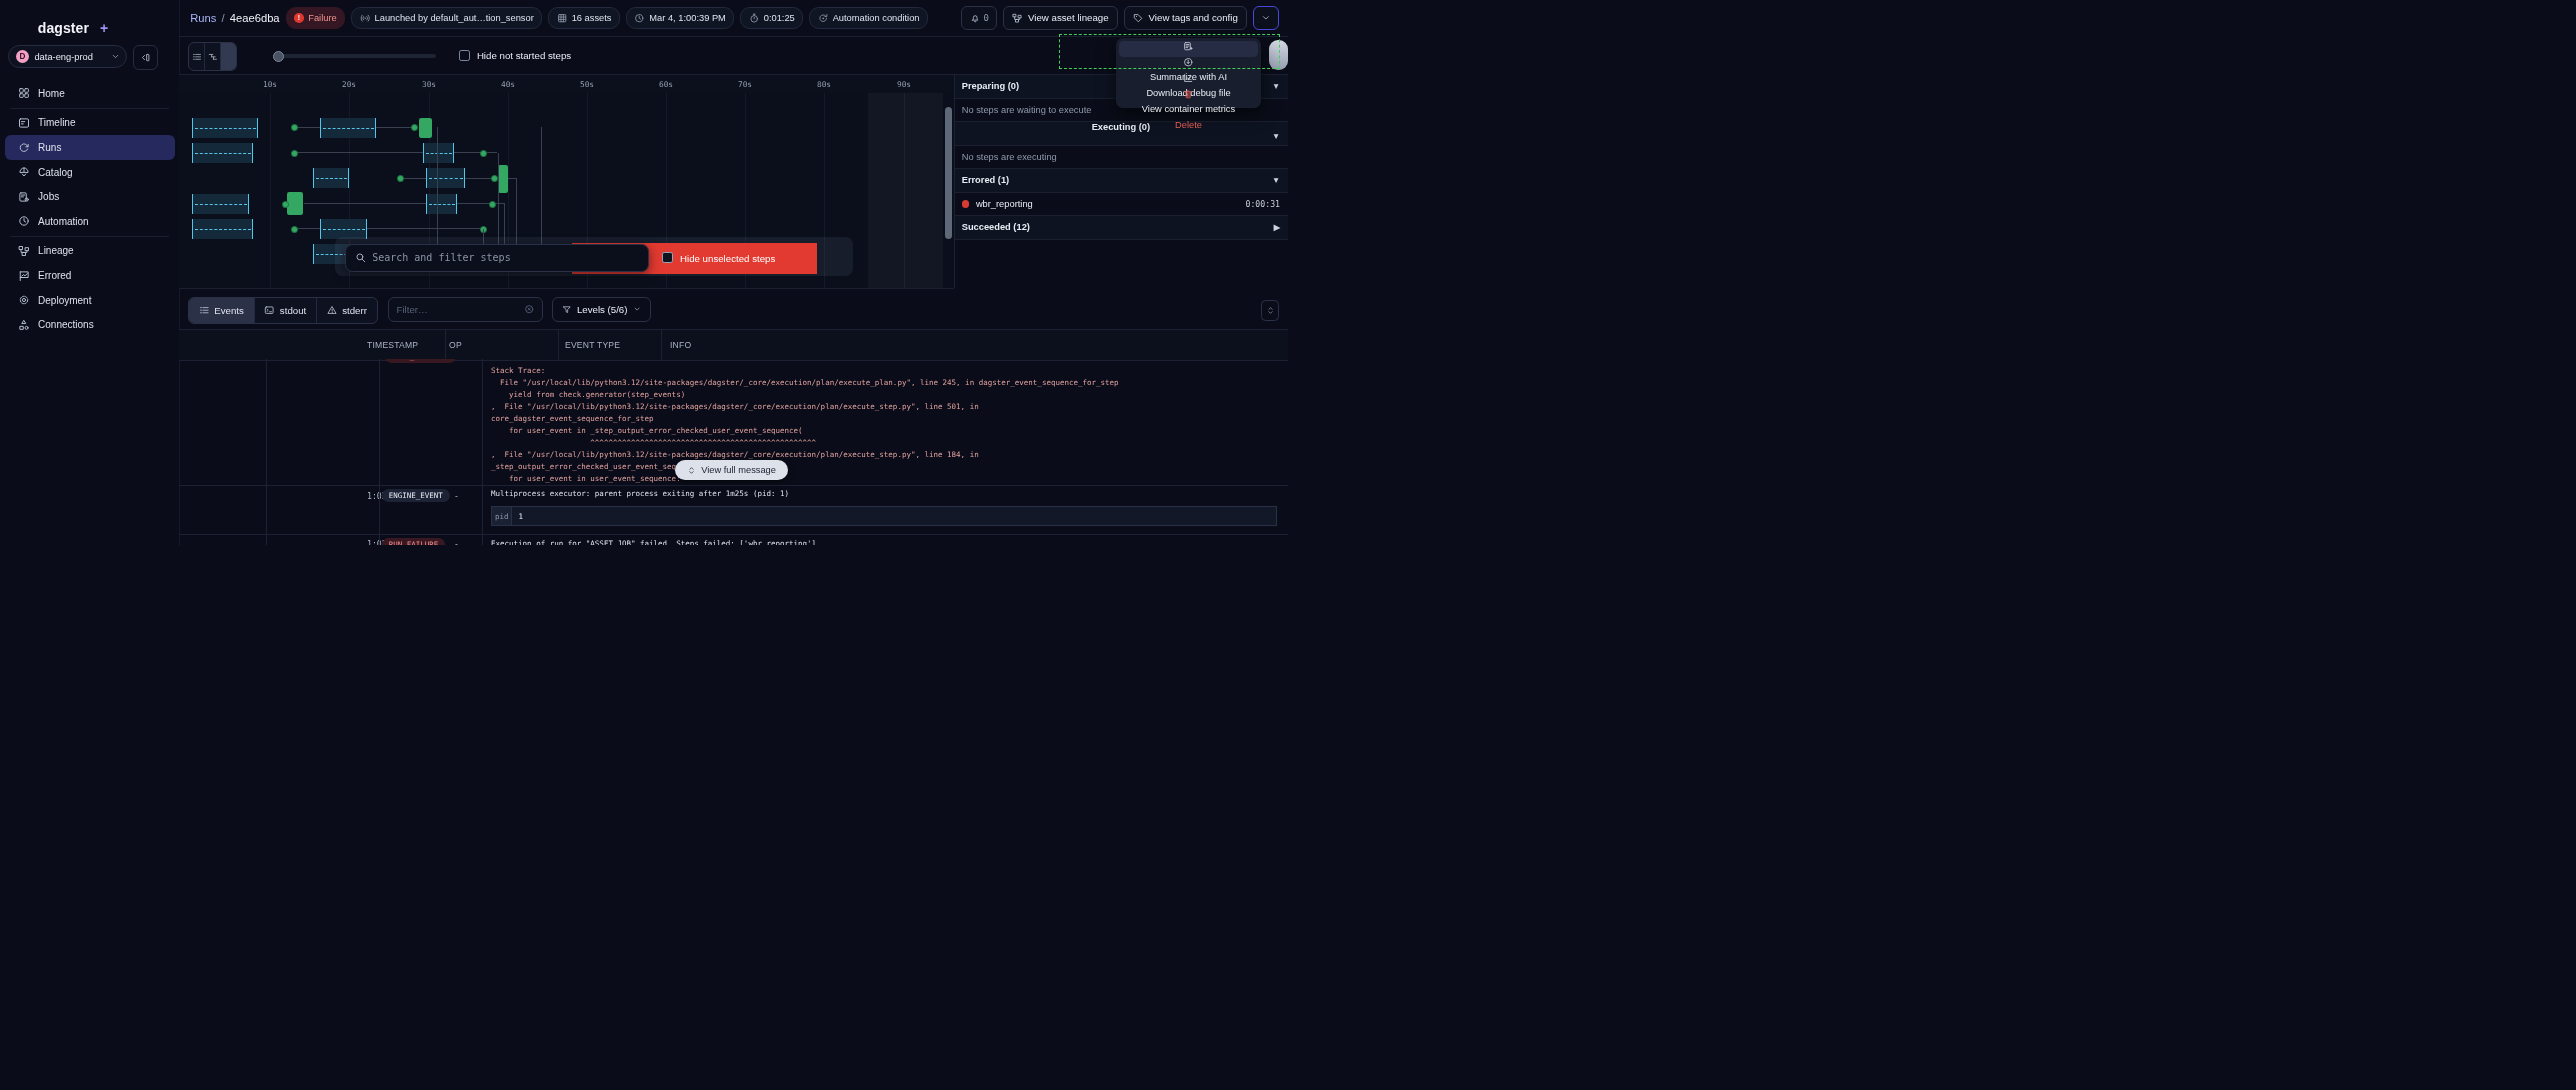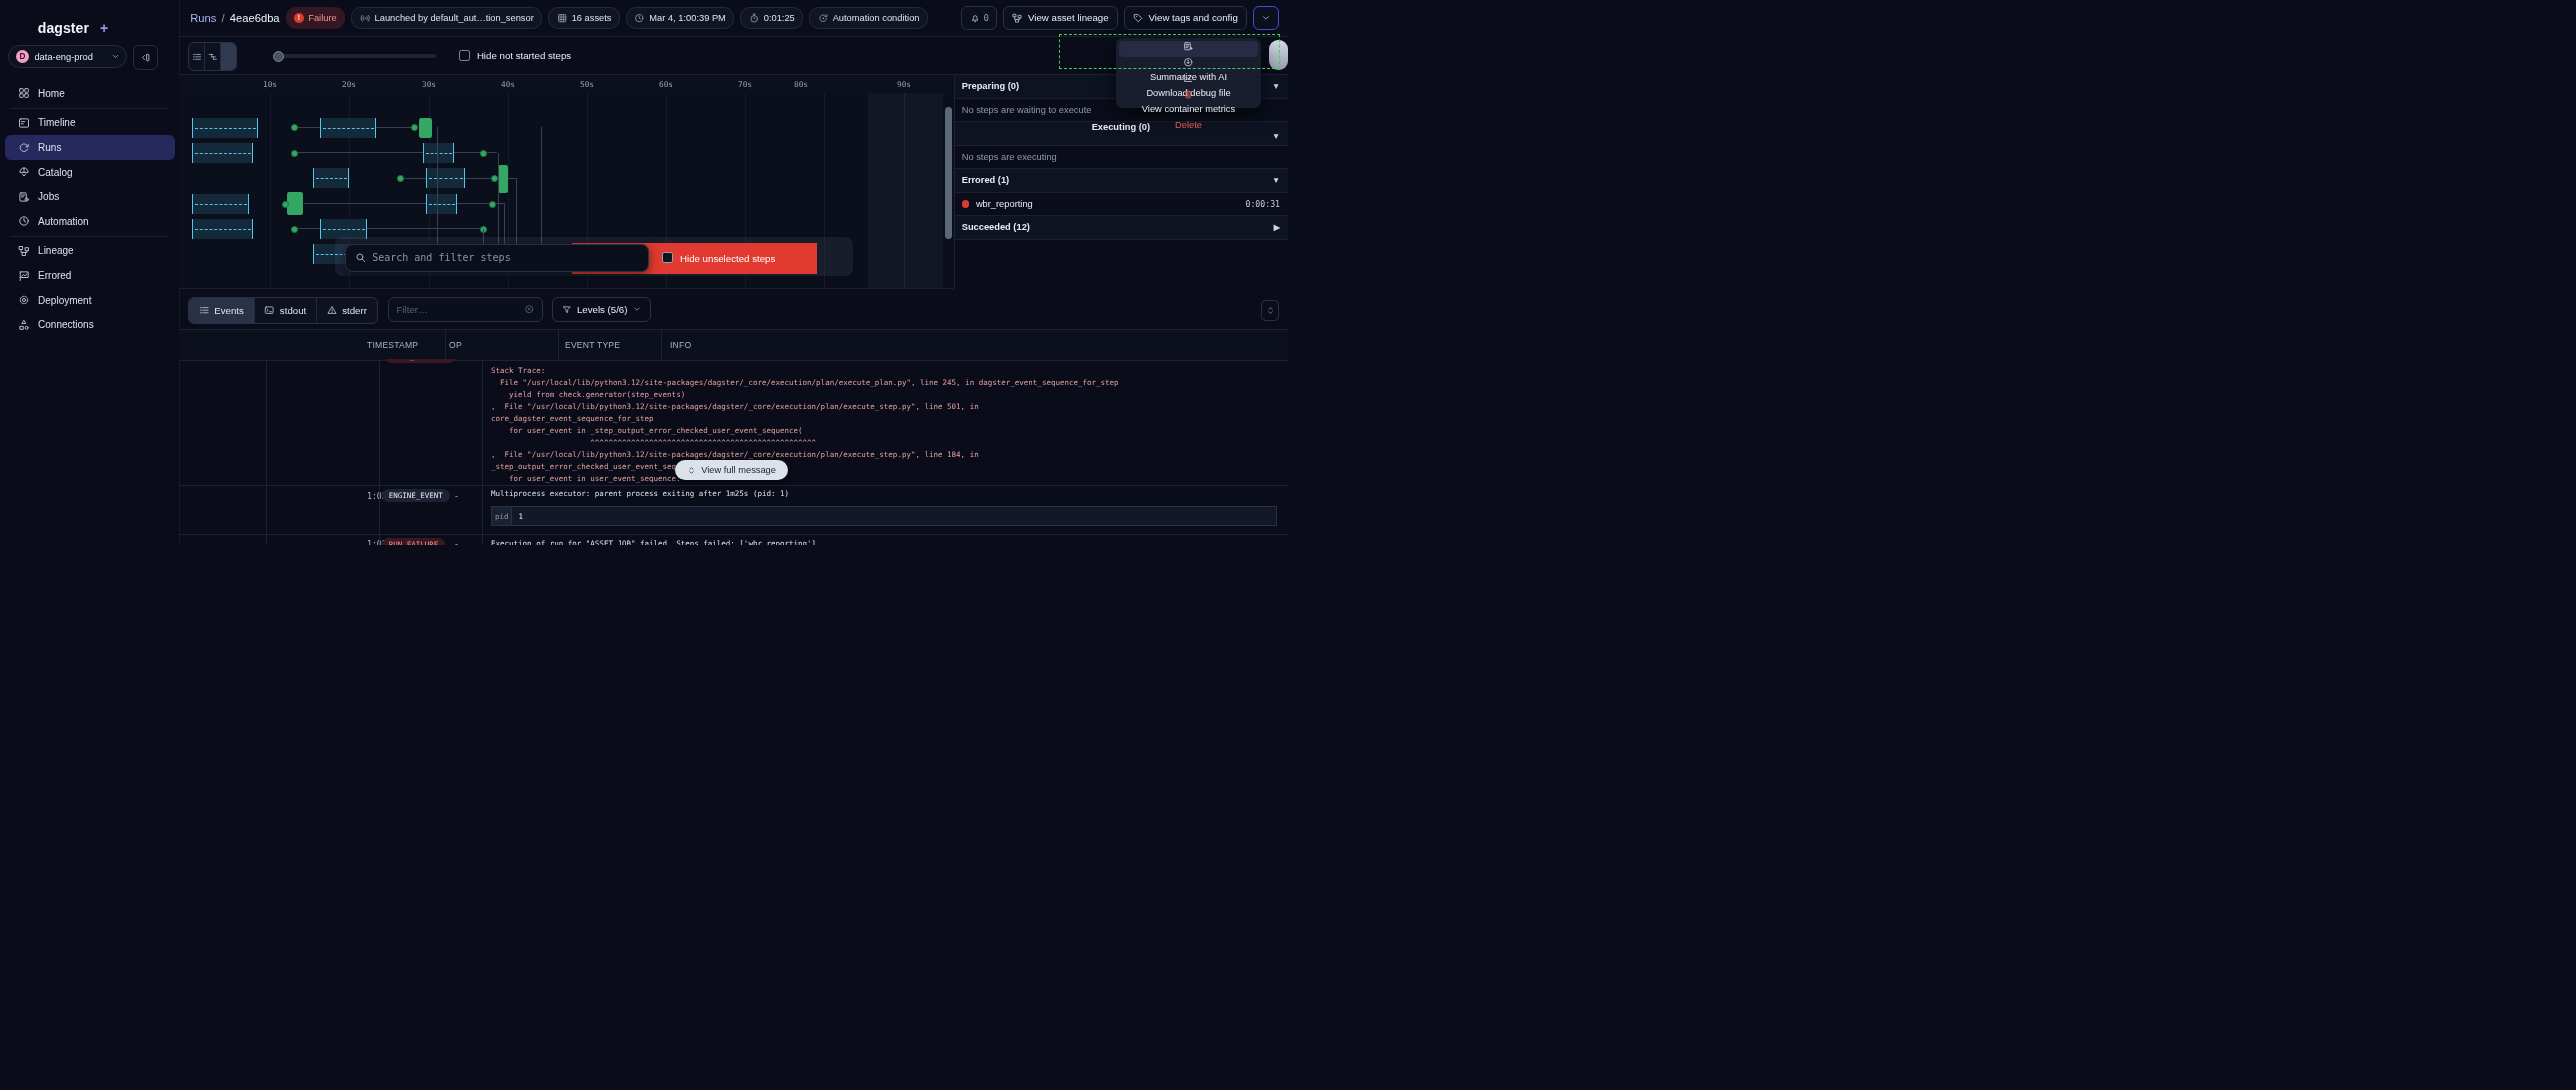--- a/index.html
+++ b/index.html
@@ -382,21 +382,21 @@
   </div>
 
   <div id="axis" class="abs">
       <span class="tick mono" style="left: 91px;">10s</span>
       <span class="tick mono" style="left: 170px;">20s</span>
       <span class="tick mono" style="left: 250px;">30s</span>
       <span class="tick mono" style="left: 329px;">40s</span>
       <span class="tick mono" style="left: 408px;">50s</span>
       <span class="tick mono" style="left: 487px;">60s</span>
       <span class="tick mono" style="left: 566px;">70s</span>
-      <span class="tick mono" style="left: 622px;">80s</span>
+      <span class="tick mono" style="left: 645px;">80s</span>
       <span class="tick mono" style="left: 725px;">90s</span>
     </div>
   <div id="gantt-bg" class="abs"></div>
   <div id="gantt-layer" class="abs" style="left:0;top:0;width:1288px;height:546px;pointer-events:none">
       <div class="gridline abs" style="left: 270px;"></div>
       <div class="gridline abs" style="left: 349px;"></div>
       <div class="gridline abs" style="left: 429px;"></div>
       <div class="gridline abs" style="left: 508px;"></div>
       <div class="gridline abs" style="left: 587px;"></div>
       <div class="gridline abs" style="left: 666px;"></div>

